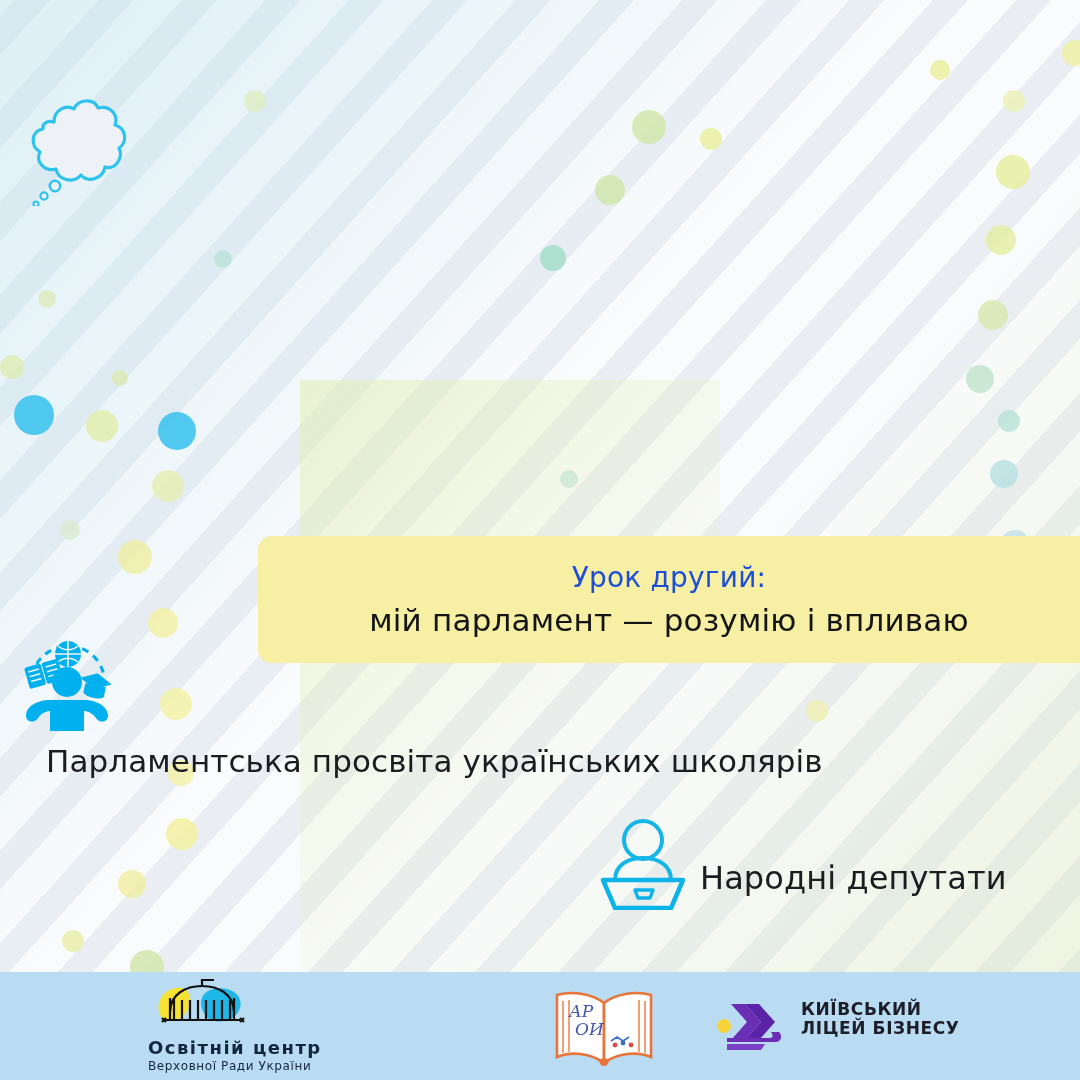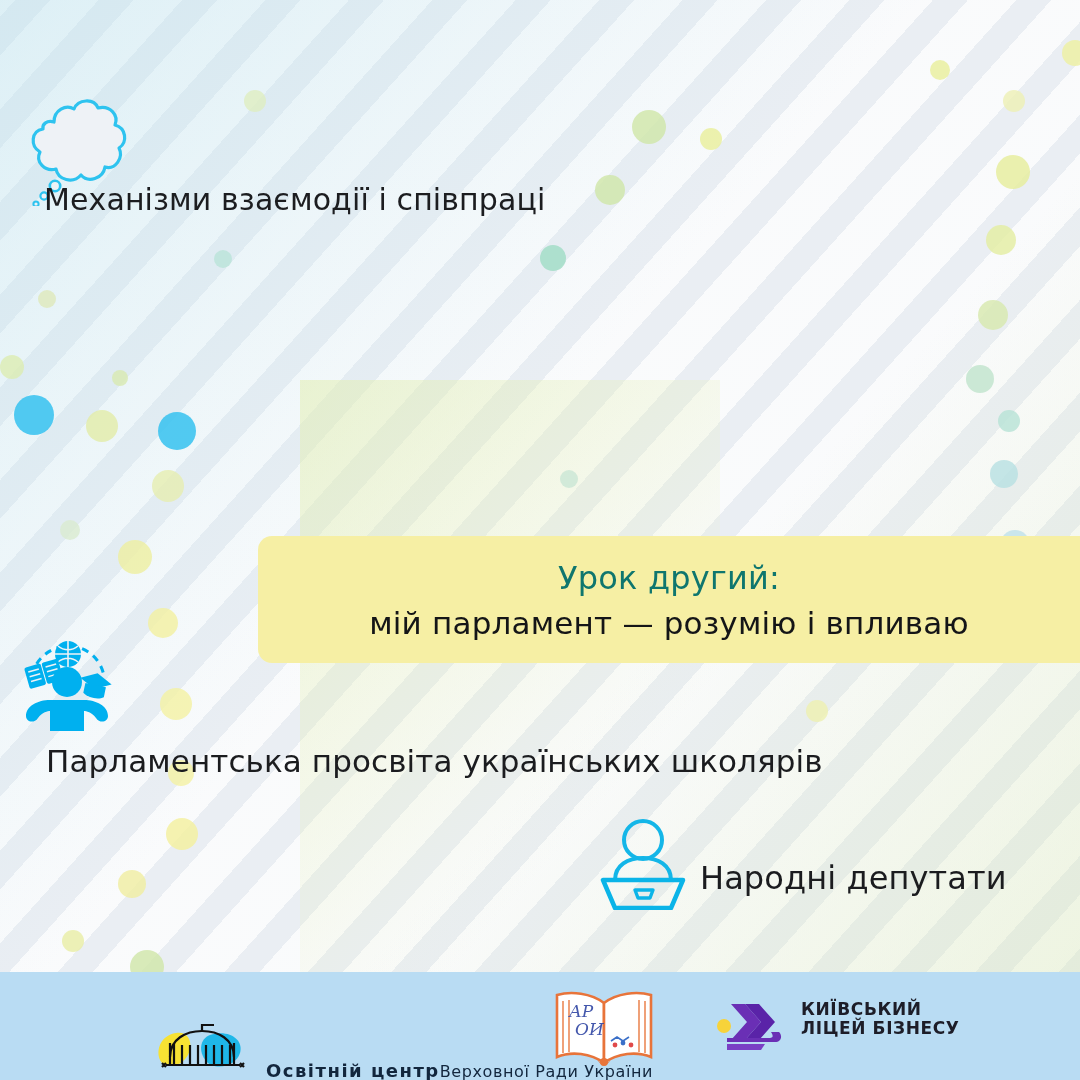--- a/index.html
+++ b/index.html
@@ -100,21 +100,21 @@
   }
 
   
   .lesson{
     position:absolute;left:258px;top:536px;width:822px;height:127px;
     background:#f6efa4;
     border-top-left-radius:14px;border-bottom-left-radius:14px;
     display:flex;flex-direction:column;align-items:center;justify-content:center;
     gap:8px;
   }
-  .lesson-l1{font-size:32px;color:#0f766e;letter-spacing:.2px;}
+  .lesson-l1{font-size:28px;color:#1d4ed8;letter-spacing:.2px;}
   .lesson-l2{font-size:31px;color:#141517;letter-spacing:.2px;}
 
   
   .edu-icon{position:absolute;left:16px;top:632px;}
   .edu-text{
     position:absolute;left:46px;top:727px;
     font-size:31px;color:#1b1c1f;letter-spacing:.1px;white-space:nowrap;margin-top:16px;
   }
 
   
@@ -125,24 +125,24 @@
   }
 
   
   .footer{
     position:absolute;left:0;bottom:0;width:1080px;height:108px;
     background:#b9dcf3;
     display:flex;align-items:center;
   }
   .logo{position:absolute;display:flex;align-items:center;}
 
-  .logo-oc{left:148px;top:1023px;flex-direction:row;align-items:flex-end;}
+  .logo-oc{left:148px;top:978px;flex-direction:column;align-items:flex-start;}
   .oc-name{font-size:18px;font-weight:700;color:#12263d;letter-spacing:1.5px;margin-top:1px;
            font-family:"DejaVu Sans", sans-serif;}
-  .oc-sub{font-size:16px;color:#12263d;letter-spacing:.6px;margin-top:1px;}
+  .oc-sub{font-size:12px;color:#12263d;letter-spacing:.6px;margin-top:1px;}
 
   .logo-rada{left:330px;top:1000px;flex-direction:column;align-items:center;}
   .rada-word{font-size:44px;font-weight:700;color:#1b3f86;letter-spacing:11px;line-height:.95;
              font-family:"DejaVu Sans", sans-serif;}
   .rada-sub{font-size:14px;color:#2a57a5;letter-spacing:2.2px;margin-top:5px;}
 
   .logo-aroi{left:545px;top:985px;}
 
   .logo-klb{left:715px;top:1000px;align-items:flex-start;gap:12px;}
   .klb-text{display:flex;flex-direction:column;line-height:1.12;}
@@ -202,21 +202,20 @@
     <svg width="120" height="118" viewBox="0 0 120 118" fill="none">
       <path d="M36 34 C36 22, 48 16, 56 21 C60 11, 76 10, 80 20 C92 17, 101 27, 97 37
                C108 40, 110 54, 101 60 C106 70, 97 82, 87 79 C85 91, 70 95, 63 87
                C55 96, 40 92, 38 81 C27 84, 17 74, 22 64 C12 58, 13 43, 25 41
                C24 36, 29 32, 36 34 Z" stroke="#2ec3ef" stroke-width="3.2" fill="#eef2f6" stroke-linejoin="round"></path>
       <circle cx="37" cy="98" r="5.2" stroke="#2ec3ef" stroke-width="2.6" fill="#eef2f6"></circle>
       <circle cx="26" cy="108" r="3.6" stroke="#2ec3ef" stroke-width="2.2" fill="#eef2f6"></circle>
       <circle cx="18" cy="116" r="2.6" stroke="#2ec3ef" stroke-width="2" fill="#eef2f6"></circle>
     </svg>
   </div>
-  <div class="subline">Механізми взаємодії і співпраці</div>
 
 
   <div class="lesson">
     <div class="lesson-l1">Урок другий:</div>
     <div class="lesson-l2">мій парламент — розумію і впливаю</div>
   </div>
 
   <div class="edu-icon">
     <svg width="102" height="100" viewBox="0 0 102 100" fill="none">
       <path d="M16 44 C20 24, 38 14, 52 14 C68 14, 84 24, 88 44" stroke="#00b0ef" stroke-width="3" stroke-dasharray="7 6" fill="none"></path>

